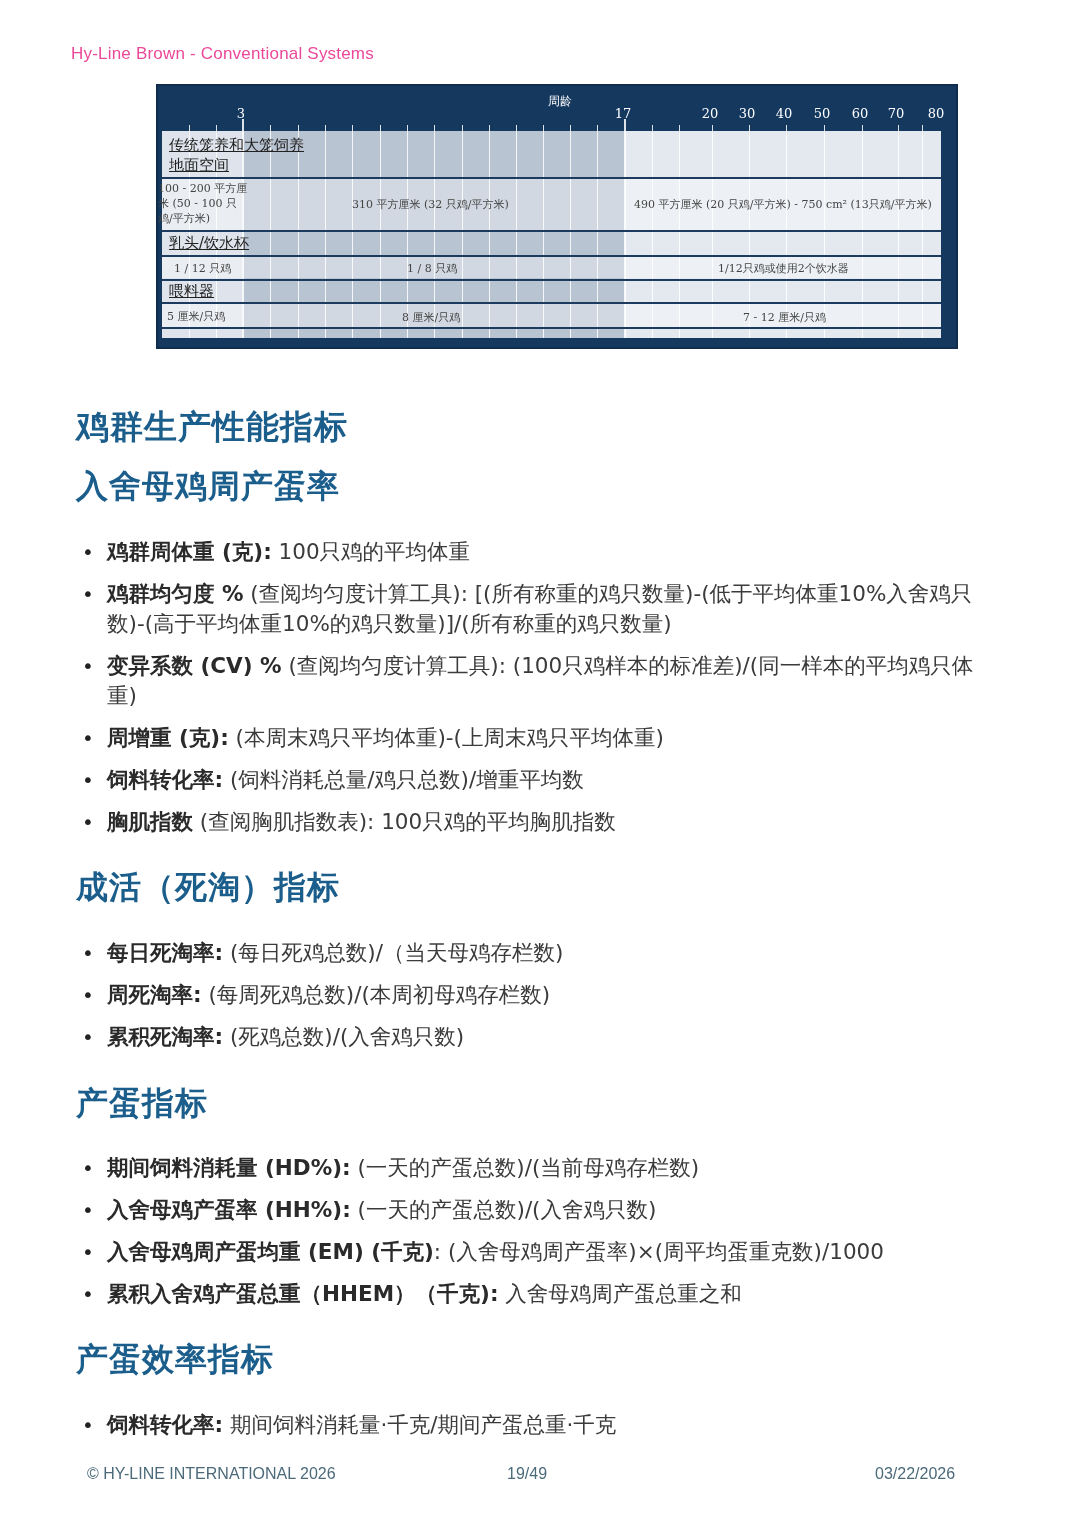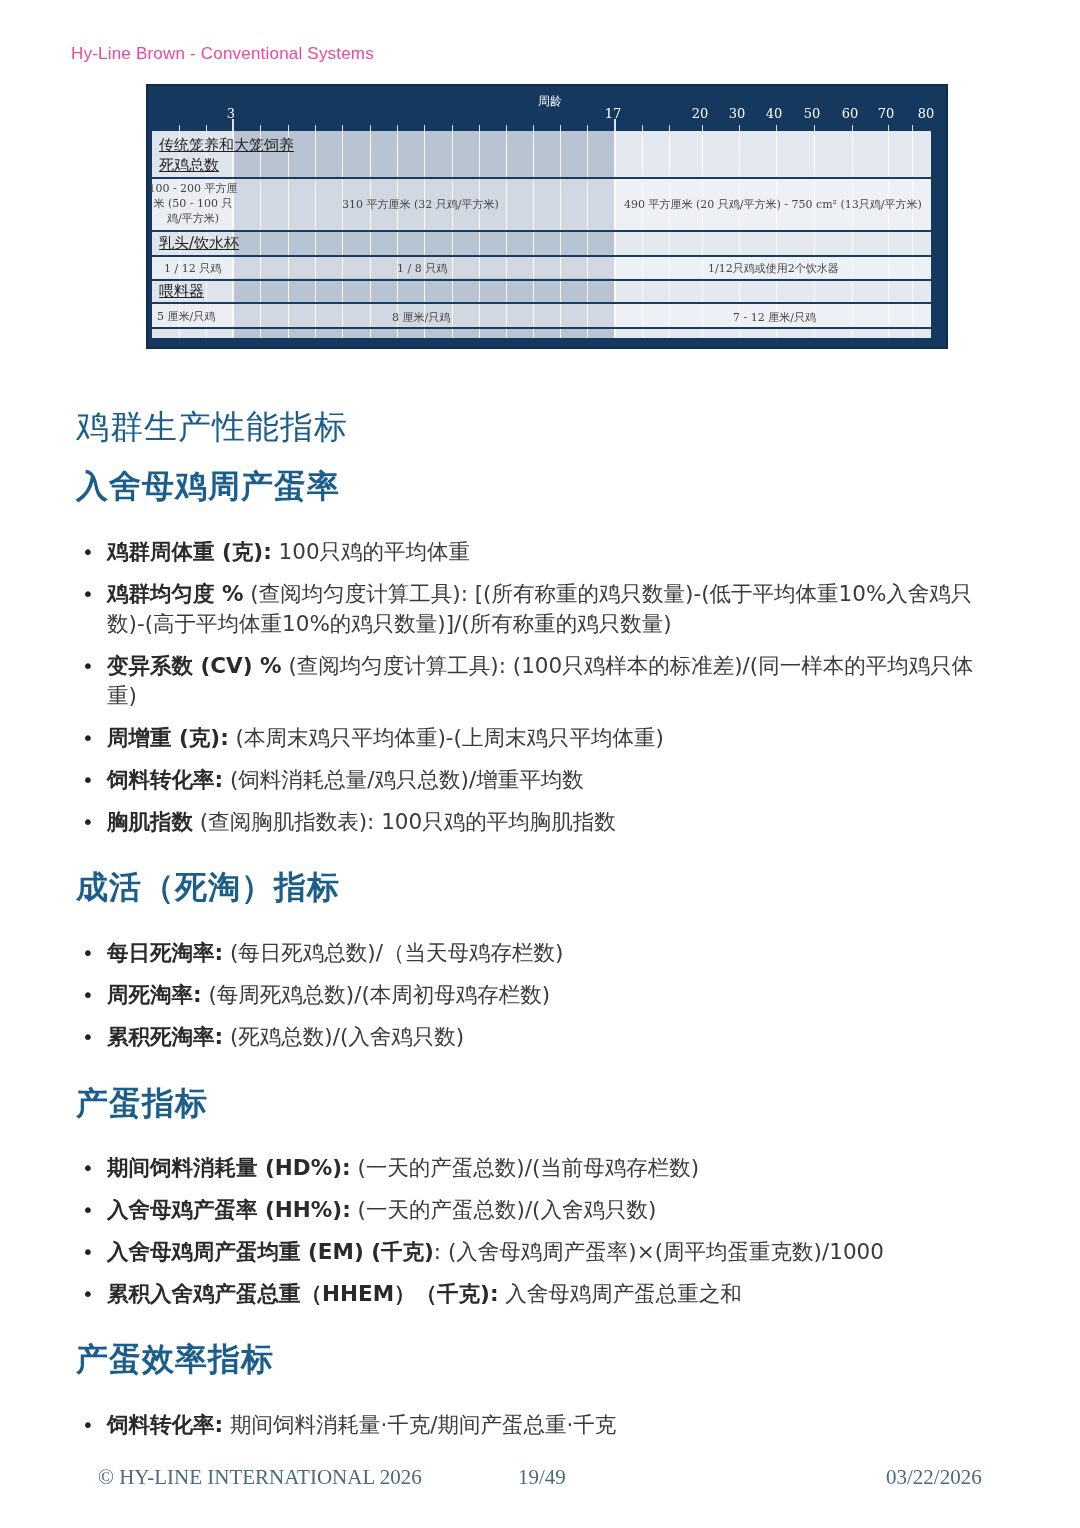--- a/index.html
+++ b/index.html
@@ -2,45 +2,45 @@
 <html><head>
 <meta charset="utf-8">
 <style>
   * { box-sizing: border-box; margin: 0; padding: 0; }
   html, body { width: 1080px; height: 1528px; background: #ffffff; }
   body { position: relative; font-family: "DejaVu Sans", "Liberation Sans", sans-serif; color: #3a3a3a; overflow: hidden; }
 
   .running-header { position: absolute; left: 71px; top: 44px; font-family: "Liberation Sans", sans-serif; font-size: 17px; color: #ec4899; letter-spacing: 0.2px; }
 
   
-  .grid-table { position: absolute; left: 146px; top: 84px; width: 802px; height: 265px; background: #15385f; border: 2px solid #102c4c; }
+  .grid-table { position: absolute; left: 156px; top: 84px; width: 802px; height: 265px; background: #15385f; border: 2px solid #102c4c; }
   .grid-inner { position: absolute; left: 4px; top: 45px; width: 779px; height: 207px; }
   .zone-light { position: absolute; top: 0; bottom: 0; background: #dfe4ec; }
   .zone-mid   { position: absolute; top: 0; bottom: 0; background: #b9c4d2; }
   .zone-pale  { position: absolute; top: 0; bottom: 0; background: #e4e9f0; }
   .vline { position: absolute; top: -6px; bottom: 0; width: 1px; background: rgba(255,255,255,0.85); }
   .vline.tall { top: -12px; width: 2px; }
   .row-band { position: absolute; left: 0; right: 0; }
   .row-band.value-row { background: rgba(255,255,255,0.35); }
   .hline { position: absolute; left: 0; right: 0; height: 2px; background: #1d3b5f; }
   .tick-label { position: absolute; top: 20px; font-family: "DejaVu Serif", serif; font-size: 13px; color: #ffffff; transform: translateX(-50%); }
   .axis-title { position: absolute; top: 7px; left: 390px; font-size: 12px; color: #ffffff; }
   .row-heading { position: absolute; left: 7px; font-size: 15px; color: #222; line-height: 20px; font-weight: normal; text-decoration: underline; }
   .cell-text { position: absolute; font-family: "DejaVu Serif", serif; font-size: 11px; color: #444; white-space: nowrap; }
-  .cell-text.multi { white-space: normal; line-height: 15px; text-align: center; }
+  .cell-text.multi { white-space: normal; line-height: 15px; text-align: left; }
 
   
-  .h1 { position: absolute; left: 76px; font-size: 33px; font-weight: normal; color: #1b5e8c; letter-spacing: 1px; }
+  .h1 { position: absolute; left: 76px; font-size: 33px; font-weight: bold; color: #1b5e8c; letter-spacing: 1px; }
   .h2 { position: absolute; left: 76px; font-size: 32px; font-weight: bold; color: #1b5e8c; letter-spacing: 1px; }
   .bullets { position: absolute; left: 80px; list-style: none; }
   .bullet { position: relative; padding-left: 27px; font-size: 21.5px; line-height: 30px; color: #3b3b3b; }
   .bullet .dot { position: absolute; left: 2px; top: 0; font-size: 20px; color: #222; }
   .bullet b { color: #2a2a2a; font-weight: bold; }
 
-  .footer { position: absolute; top: 1465px; font-family: Liberation Serif, serif; font-size: 21px; color: #4b6a7a; margin-left: 11px; }
+  .footer { position: absolute; top: 1465px; font-family: Liberation Sans, sans-serif; font-size: 16px; color: #4b6a7a; }
 </style>
 </head>
 <body>
 
 <div class="running-header">Hy-Line Brown - Conventional Systems</div>
 
 <div class="grid-table">
   <div class="axis-title">周龄</div>
 
   <div class="tick-label" style="left:83px">3</div>
@@ -91,21 +91,21 @@
 
     <div class="hline" style="top:46px"></div>
     <div class="hline" style="top:99px"></div>
     <div class="hline" style="top:124px"></div>
     <div class="hline" style="top:148px"></div>
     <div class="hline" style="top:171px"></div>
     <div class="hline" style="top:196px"></div>
 
     <div class="row-heading" style="top:4px">
       <div>传统笼养和大笼饲养</div>
-      <div>死鸡总数</div>
+      <div>地面空间</div>
     </div>
     <div class="cell-text multi" style="left:-4px;top:50px;width:90px">100 - 200 平方厘米 (50 - 100 只鸡/平方米)</div>
     <div class="cell-text" style="left:190px;top:66px">310 平方厘米 (32 只鸡/平方米)</div>
     <div class="cell-text" style="left:472px;top:66px">490 平方厘米 (20 只鸡/平方米) - 750 cm² (13只鸡/平方米)</div>
 
     <div class="row-heading" style="top:102px">乳头/饮水杯</div>
     <div class="cell-text" style="left:12px;top:130px">1 / 12 只鸡</div>
     <div class="cell-text" style="left:245px;top:130px">1 / 8 只鸡</div>
     <div class="cell-text" style="left:556px;top:130px">1/12只鸡或使用2个饮水器</div>
 

